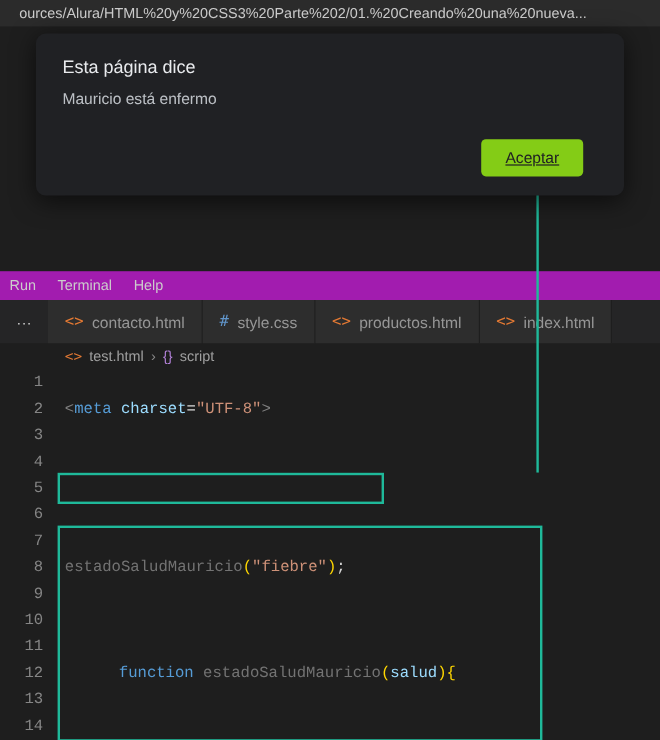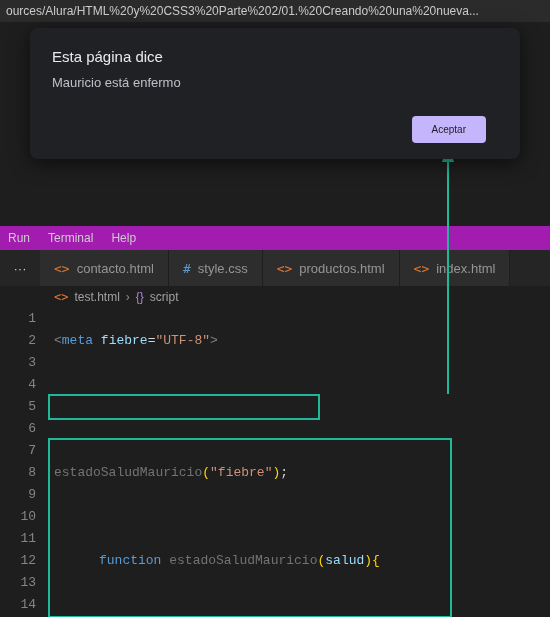--- a/index.html
+++ b/index.html
@@ -9,21 +9,21 @@
       width: 550px;
       height: 617px;
       overflow: hidden;
       position: relative;
       color: #d4d4d4;
     }
     .url-bar {
       background: #2b2b2b;
       color: #cccccc;
       font-size: 12px;
-      padding: 4px 6px;
+      padding: 4px 16px;
       height: 22px;
       white-space: nowrap;
       overflow: hidden;
     }
     .dialog {
       position: absolute;
       top: 28px;
       left: 30px;
       right: 30px;
       background: #202124;
@@ -40,27 +40,28 @@
     .dialog-message {
       color: #bdc1c6;
       font-size: 13px;
       margin-bottom: 26px;
     }
     .dialog-actions {
       display: flex;
       justify-content: flex-end;
     }
     .btn-accept {
-      background: #c4b5fd;
+      background: #84cc16;
       color: #202124;
       border: none;
       border-radius: 4px;
       padding: 8px 20px;
-      font-size: 10px;
+      font-size: 13px;
       cursor: pointer;
+      text-decoration: underline;
     }
     .arrow {
       position: absolute;
       z-index: 15;
       pointer-events: none;
     }
     .menubar {
       position: absolute;
       top: 226px;
       left: 0;
@@ -228,21 +229,21 @@
       <div>8</div>
       <div>9</div>
       <div>10</div>
       <div>11</div>
       <div>12</div>
       <div>13</div>
       <div>14</div>
       <div>15</div>
     </div>
   <div class="code">
-<div class="code-line"><span class="k-tag">&lt;</span><span class="k-name">meta</span> <span class="k-attr">fiebre</span>=<span class="k-str">"UTF-8"</span><span class="k-tag">&gt;</span></div>
+<div class="code-line"><span class="k-tag">&lt;</span><span class="k-name">meta</span> <span class="k-attr">charset</span>=<span class="k-str">"UTF-8"</span><span class="k-tag">&gt;</span></div>
 <div class="code-line"></div>
 <div class="code-line"></div>
 <div class="code-line"><span class="k-fn">estadoSaludMauricio</span><span class="k-brace">(</span><span class="k-str">"fiebre"</span><span class="k-brace">)</span>;</div>
 <div class="code-line"></div>
 <div class="code-line"><span class="k-kw">function</span> <span class="k-fn">estadoSaludMauricio</span><span class="k-brace">(</span><span class="k-var">salud</span><span class="k-brace">){</span></div>
 
 
 
 
 

